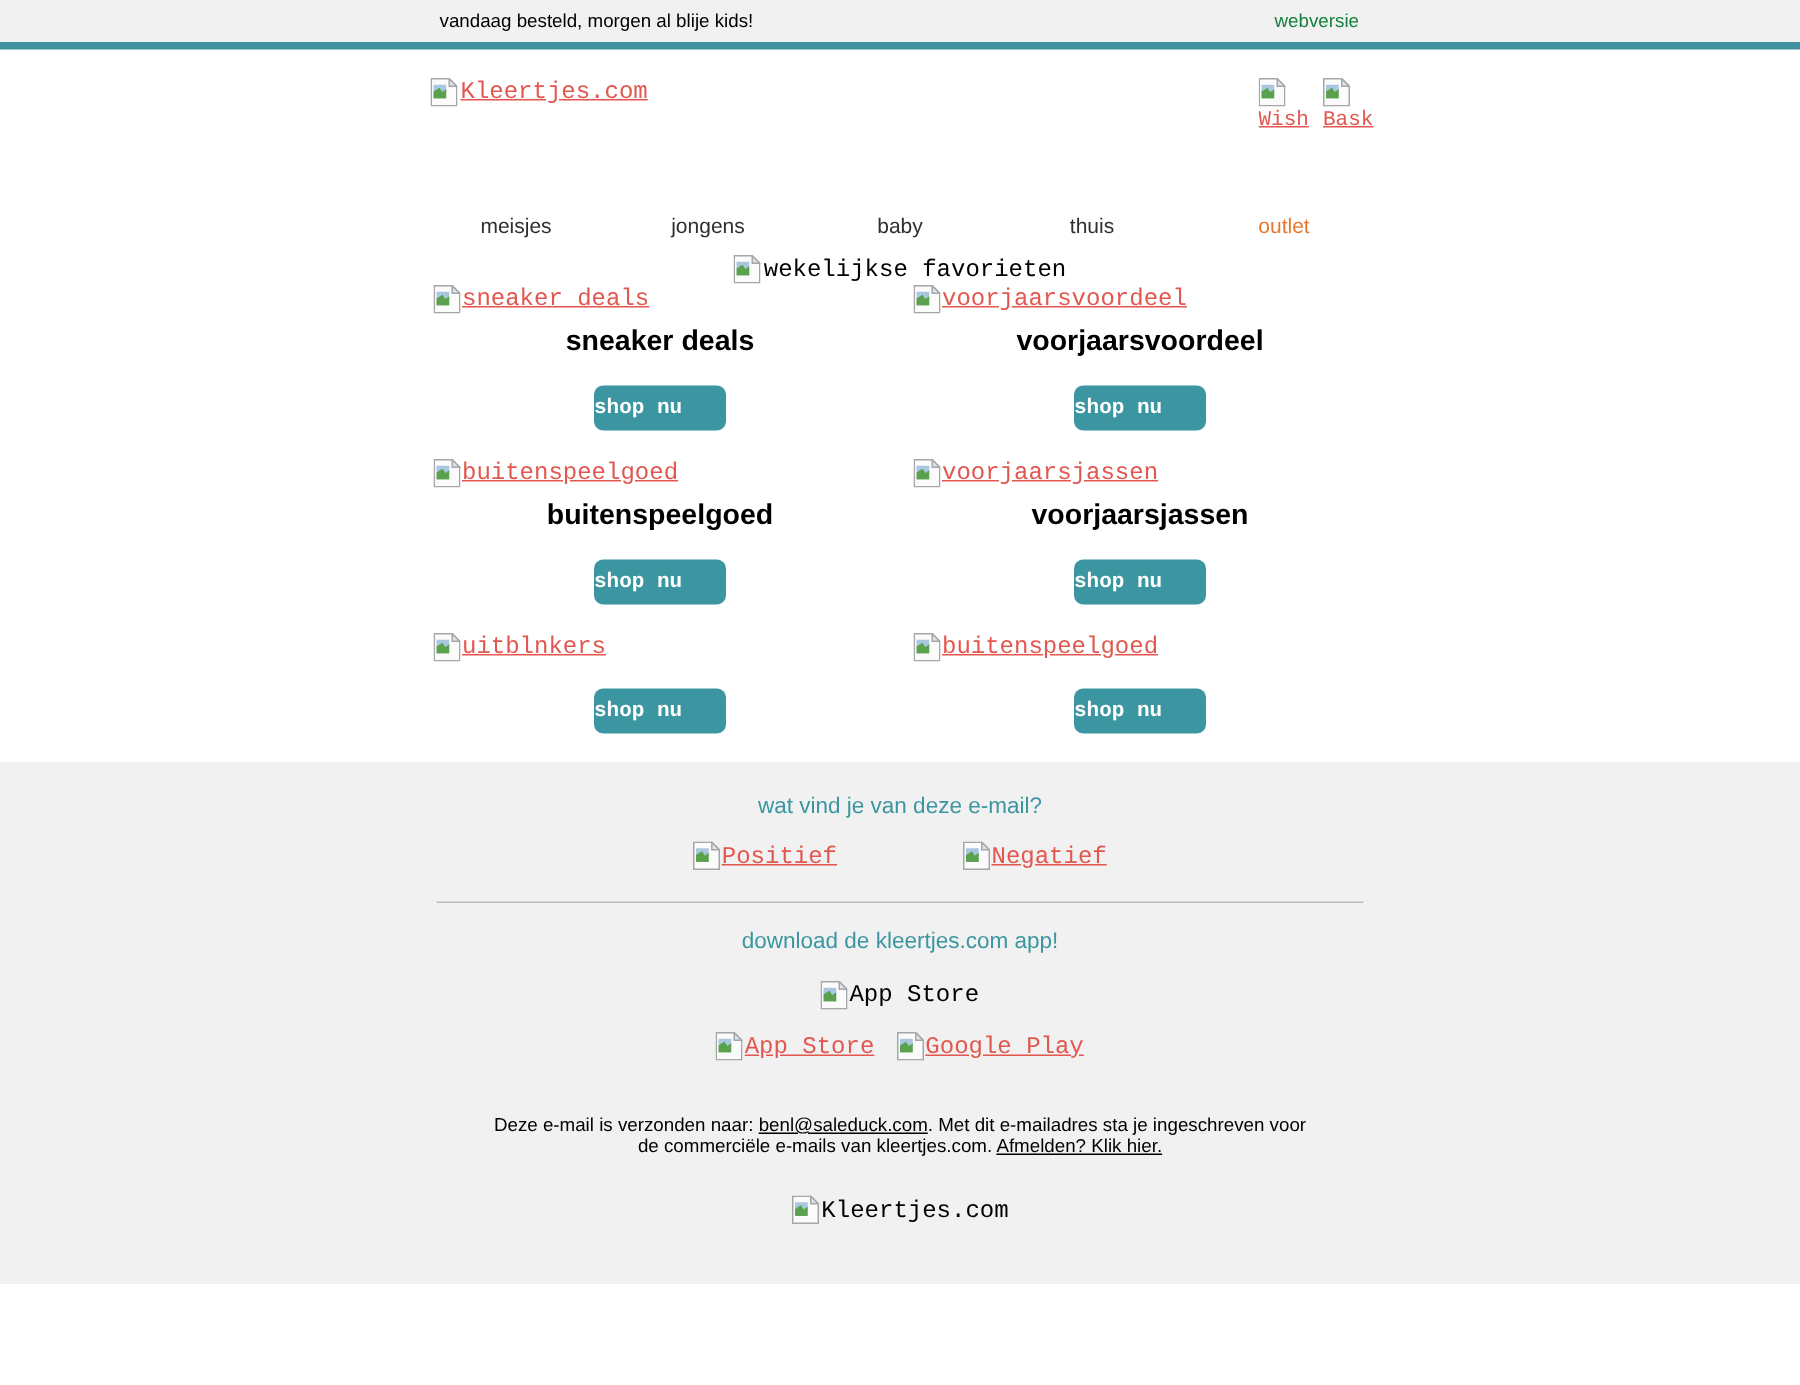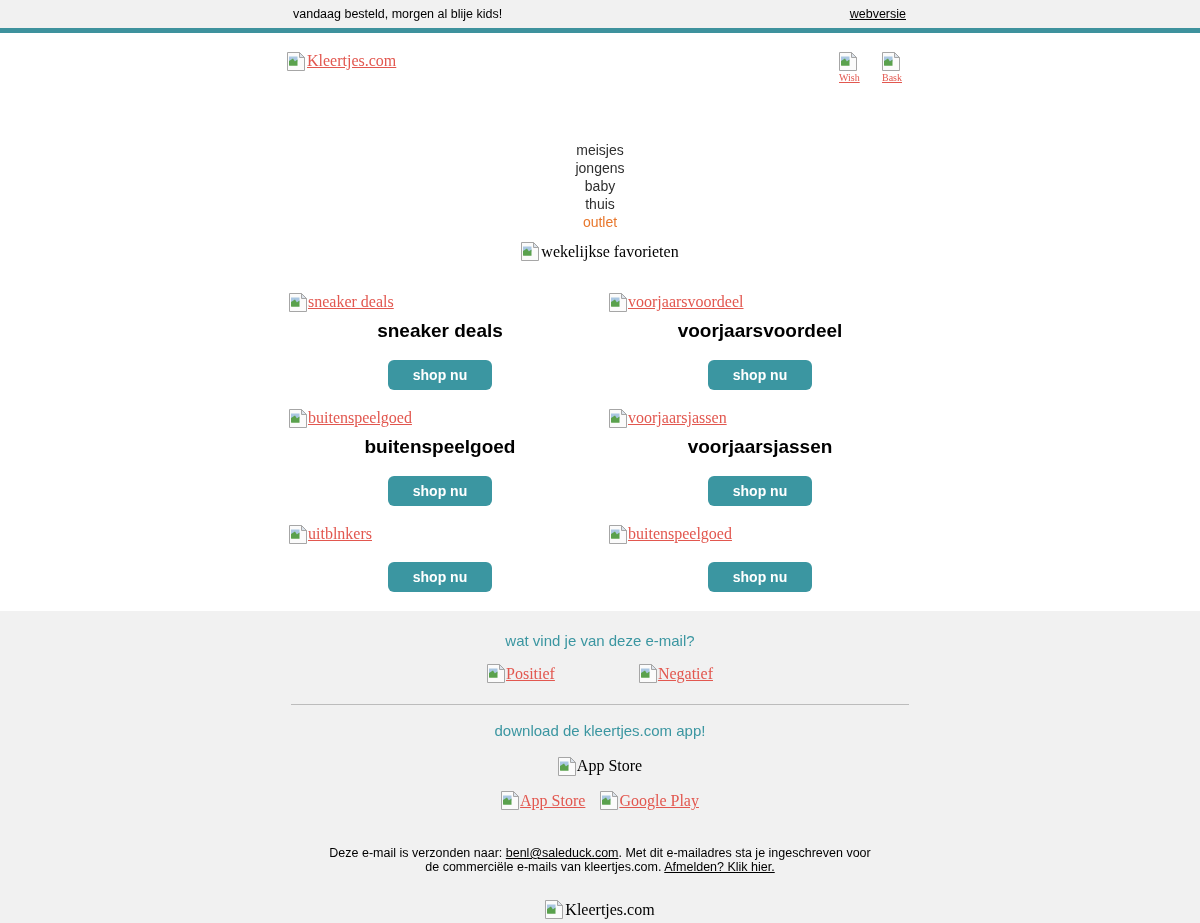--- a/index.html
+++ b/index.html
@@ -5,63 +5,63 @@
   :root{
     --teal:#3b96a1; --teal-band:#3e929d; --red-link:#e2574f;
     --orange:#e8772c; --bg-gray:#f1f1f1;
   }
   *{box-sizing:border-box; margin:0; padding:0;}
   html,body{width:1200px;}
   body{
     height:923px; background:#fff; overflow:hidden;
     font-family:"Liberation Sans", sans-serif; color:#000;
   }
-  .serif{font-family:Liberation Serif, serif;}
+  .serif{font-family:Liberation Mono, monospace;}
 
   
   .topbar{position:relative; height:28px; background:var(--bg-gray); font-size:12.5px;padding-left:45px;}
   .topbar-promo{position:absolute; left:293px; top:0; line-height:28px;}
   .topbar-web{position:absolute; right:294px; top:0; line-height:28px;
-    color:#000000; text-decoration:underline; cursor:pointer;}
+    color:#15803d; cursor:pointer;}
   .teal-band{height:5px; background:var(--teal-band);}
 
   .content{width:640px; margin:0 auto;}
 
   
   .header-row{display:flex; justify-content:space-between; padding-top:19px; padding-left:7px; height:76px;}
   .logo-link{display:inline-flex; align-items:flex-start; color:var(--red-link);
     text-decoration:underline; font-size:16px; cursor:pointer;}
   .logo-link .bimg{margin-right:2px;}
   .header-icons{display:flex; gap:9px; padding-right:4px;}
   .icon-link{width:34px; display:flex; flex-direction:column; align-items:flex-start;
-    color:var(--red-link); font-size:10px; text-decoration:underline; cursor:pointer;
+    color:var(--red-link); font-size:14px; text-decoration:underline; cursor:pointer;
     overflow:hidden; white-space:nowrap;}
   .icon-link .bimg{margin-bottom:1px;}
 
   
-  .nav-row{display:flex; margin-top:32px;flex-direction:column;}
+  .nav-row{display:flex; margin-top:32px;}
   .nav-item{flex:1; text-align:center; font-size:14px; color:#2f2f2f; line-height:18px; cursor:pointer;}
   .nav-item.active{color:var(--orange);}
 
   
   .banner-row{margin-top:11px; display:flex; align-items:flex-start; font-size:16px; line-height:20px;justify-content:center;}
   .banner-row .bimg{margin-right:2px;}
 
   
-  .grid{margin-top:31px; display:grid; grid-template-columns:320px 320px;}
+  .grid{display:grid; grid-template-columns:320px 320px;}
   .cell{padding-bottom:19px;}
   .cell-alt-row{padding-left:9px; height:18px;}
   .cell-alt{display:inline-flex; align-items:flex-start; color:var(--red-link);
     font-size:16px; line-height:18px; text-decoration:underline; cursor:pointer;}
   .cell-alt .bimg{margin-right:1px;}
   .cell-title{text-align:center; margin-top:9px; font-size:19px; font-weight:bold; line-height:21px;}
   .cell-btn-row{text-align:center; margin-top:19px;}
-  .shop-btn{display:inline-block; width:104px; height:30px; line-height:30px; border:none;
+  .shop-btn{display:inline-block; width:88px; height:30px; line-height:30px; border:none;
     background:var(--teal); color:#fff; font-weight:bold; font-size:14px;
-    border-radius:6px; text-align:center; cursor:pointer; font-family:Liberation Sans, sans-serif;}
+    border-radius:6px; text-align:left; cursor:pointer; font-family:Liberation Mono, monospace;}
 
   
   .footer{background:var(--bg-gray); height:348px; padding-top:22px;}
   .fb-heading,.app-heading{color:var(--teal); font-weight:normal; font-size:15px; text-align:center; line-height:16px;}
   .fb-row{margin-top:16px; display:flex; justify-content:center; gap:84px; height:18px;}
   .fb-link,.app-link{display:inline-flex; align-items:flex-end; color:var(--red-link);
     font-size:16px; line-height:18px; text-decoration:underline; cursor:pointer;}
   .fb-link .bimg,.app-link .bimg{margin-right:1px;}
   .divider{width:618px; margin:21px auto 0; border-top:1px solid #bcbcbc; height:1px;}
   .app-heading{margin-top:17px; line-height:17px;}

